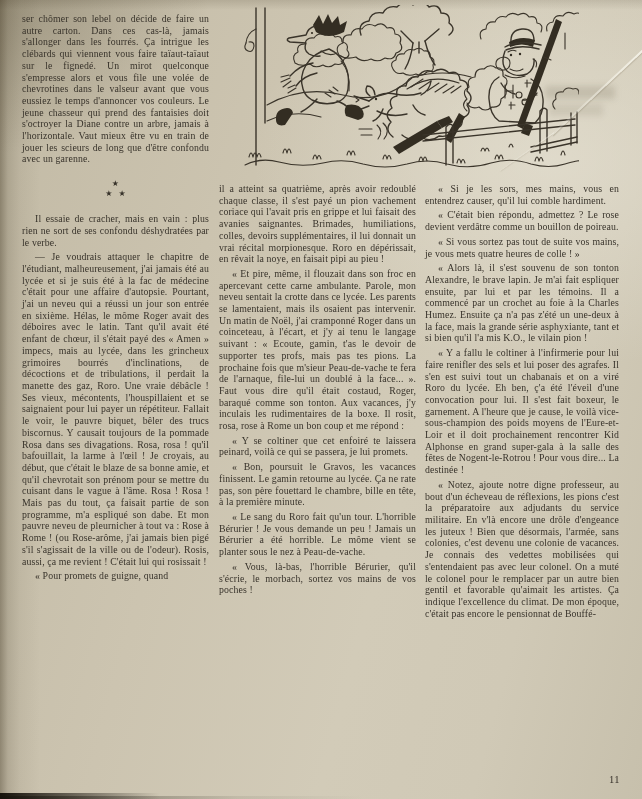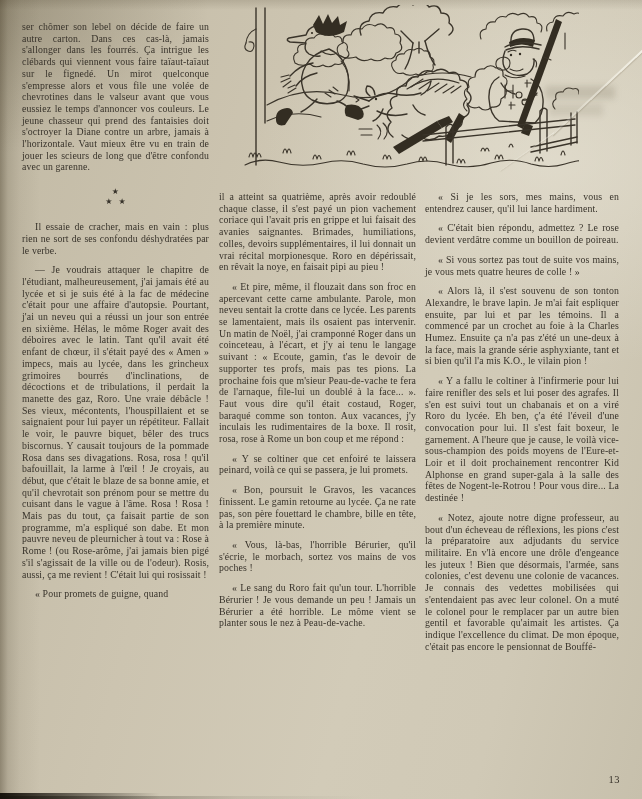--- a/index.html
+++ b/index.html
@@ -7,21 +7,21 @@
   #page{
     position:relative;width:642px;height:799px;color:#37322a;
     background:
       radial-gradient(ellipse 430px 300px at 86% 20%, rgba(235,231,218,0.55), rgba(235,231,218,0) 70%),
       radial-gradient(ellipse 300px 220px at 0% 0%, rgba(60,50,28,0.28), rgba(60,50,28,0) 70%),
       linear-gradient(to right, rgba(55,45,25,0.40) 0px, rgba(55,45,25,0.16) 8px, rgba(55,45,25,0.06) 20px, rgba(55,45,25,0) 40px),
       linear-gradient(to bottom, rgba(55,45,25,0.15) 0px, rgba(55,45,25,0) 10px),
       linear-gradient(105deg, #c2baa5 0%, #ccc4b0 35%, #d2cbb8 62%, #d0c9b6 80%, #c7c0ac 100%);
   }
   .col{position:absolute;text-align:justify;font-size:9.8px;line-height:11.7px;letter-spacing:0.12px;}
-  .col p{margin:8px 0 3px 0;}
+  .col p{margin:0 0 3px 0;}
   .col p.ind{text-indent:13px;}
   #col1{left:22px;top:13px;width:187px;}
   #col2{left:219px;top:183px;width:197px;}
   #col3{left:425px;top:183px;width:194px;}
   .asterism{text-align:center;margin:13px 0 15px 0;}
   .asterism .row{line-height:9px;}
   .asterism .s{font-size:8px;display:inline-block;padding:0 3px;}
   #pageno{position:absolute;left:592px;top:774px;width:28px;text-align:right;font-size:10.5px;letter-spacing:0.5px;}
   #illus{position:absolute;left:243px;top:5px;width:336px;height:168px;}
   #illus svg{display:block;width:336px;height:168px;}
@@ -147,30 +147,30 @@
     <p class="ind">Il essaie de cracher, mais en vain : plus rien ne sort de ses confondu déshydratées par le verbe.</p>
     <p class="ind">— Je voudrais attaquer le chapitre de l'étudiant, malheureusement, j'ai jamais été au lycée et si je suis été à la fac de médecine c'était pour une affaire d'autopsie. Pourtant, j'ai un neveu qui a réussi un jour son entrée en sixième. Hélas, le môme Roger avait des déboires avec le latin. Tant qu'il avait été enfant de chœur, il s'était payé des « Amen » impecs, mais au lycée, dans les grincheux grimoires bourrés d'inclinations, de décoctions et de tribulations, il perdait la manette des gaz, Roro. Une vraie débâcle ! Ses vieux, mécontents, l'houspillaient et se saignaient pour lui payer un répétiteur. Fallait le voir, le pauvre biquet, bêler des trucs biscornus. Y causait toujours de la pommade Rosa dans ses divagations. Rosa, rosa ! qu'il bafouillait, la larme à l'œil ! Je croyais, au début, que c'était le blaze de sa bonne amie, et qu'il chevrotait son prénom pour se mettre du cuisant dans le vague à l'âme. Rosa ! Rosa ! Mais pas du tout, ça faisait partie de son programme, m'a espliqué son dabe. Et mon pauvre neveu de pleurnicher à tout va : Rose à Rome ! (ou Rose-arôme, j'ai jamais bien pigé s'il s'agissait de la ville ou de l'odeur). Rosis, aussi, ça me revient ! C'était lui qui rosissait !</p>
     <p class="ind">« Pour promets de guigne, quand</p>
   </div>
 
   <div class="col" id="col2">
     <p>il a atteint sa quatrième, après avoir redoublé chaque classe, il s'est payé un pion vachement coriace qui l'avait pris en grippe et lui faisait des avanies saignantes. Brimades, humiliations, colles, devoirs supplémentaires, il lui donnait un vrai récital morpionesque. Roro en dépérissait, en rêvait la noye, en faisait pipi au pieu !</p>
     <p class="ind">« Et pire, même, il flouzait dans son froc en apercevant cette carne ambulante. Parole, mon neveu sentait la crotte dans ce lycée. Les parents se lamentaient, mais ils osaient pas intervenir. Un matin de Noël, j'ai cramponné Roger dans un coinceteau, à l'écart, et j'y ai tenu le langage suivant : « Ecoute, gamin, t'as le devoir de supporter tes profs, mais pas tes pions. La prochaine fois que m'sieur Peau-de-vache te fera de l'arnaque, file-lui un doublé à la face... ». Faut vous dire qu'il était costaud, Roger, baraqué comme son tonton. Aux vacances, j'y inculais les rudimentaires de la boxe. Il rosit, rosa, rose à Rome un bon coup et me répond :</p>
     <p class="ind">« Y se coltiner que cet enfoiré te laissera peinard, voilà ce qui se passera, je lui promets.</p>
     <p class="ind">« Bon, poursuit le Gravos, les vacances finissent. Le gamin retourne au lycée. Ça ne rate pas, son père fouettard le chambre, bille en tête, à la première minute.</p>
+    <p class="ind">« Le sang du Roro fait qu'un tour. L'horrible Bérurier ! Je vous demande un peu ! Jamais un Bérurier a été horrible. Le môme vient se planter sous le nez à Peau-de-vache.</p>
     <p class="ind">« Vous, là-bas, l'horrible Bérurier, qu'il s'écrie, le morbach, sortez vos mains de vos poches !</p>
-    <p class="ind">« Le sang du Roro fait qu'un tour. L'horrible Bérurier ! Je vous demande un peu ! Jamais un Bérurier a été horrible. Le môme vient se planter sous le nez à Peau-de-vache.</p>
   </div>
 
   <div class="col" id="col3">
-    <p class="ind">« Si je les sors, mes mains, vous en entendrez causer, qu'il lui lance hardiment.</p>
+    <p class="ind">« Si je les sors, mes mains, vous en entendrez causer, qu'il lui comble hardiment.</p>
     <p class="ind">« C'était bien répondu, admettez ? Le rose devient verdâtre comme un bouillon de poireau.</p>
     <p class="ind">« Si vous sortez pas tout de suite vos mains, je vous mets quatre heures de colle ! »</p>
     <p class="ind">« Alors là, il s'est souvenu de son tonton Alexandre, le brave lapin. Je m'ai fait espliquer ensuite, par lui et par les témoins. Il a commencé par un crochet au foie à la Charles Humez. Ensuite ça n'a pas z'été un une-deux à la face, mais la grande série asphyxiante, tant et si bien qu'il l'a mis K.O., le vilain pion !</p>
     <p class="ind">« Y a fallu le coltiner à l'infirmerie pour lui faire renifler des sels et lui poser des agrafes. Il s'en est suivi tout un chabanais et on a viré Roro du lycée. Eh ben, ç'a été l'éveil d'une convocation pour lui. Il s'est fait boxeur, le garnement. A l'heure que je cause, le voilà vice-sous-champion des poids moyens de l'Eure-et-Loir et il doit prochainement rencontrer Kid Alphonse en grand super-gala à la salle des fêtes de Nogent-le-Rotrou ! Pour vous dire... La destinée !</p>
     <p class="ind">« Notez, ajoute notre digne professeur, au bout d'un écheveau de réflexions, les pions c'est la préparatoire aux adjudants du service militaire. En v'là encore une drôle d'engeance les juteux ! Bien que désormais, l'armée, sans colonies, c'est devenu une colonie de vacances. Je connais des vedettes mobilisées qui s'entendaient pas avec leur colonel. On a muté le colonel pour le remplacer par un autre bien gentil et favorable qu'aimait les artistes. Ça indique l'excellence du climat. De mon époque, c'était pas encore le pensionnat de Bouffé-</p>
   </div>
 
-  <div id="pageno">13</div>
+  <div id="pageno">11</div>
 
   <div class="edge" id="edge2"></div>
   <div class="edge" id="edge1"></div>
 </div>
 
 </body></html>

